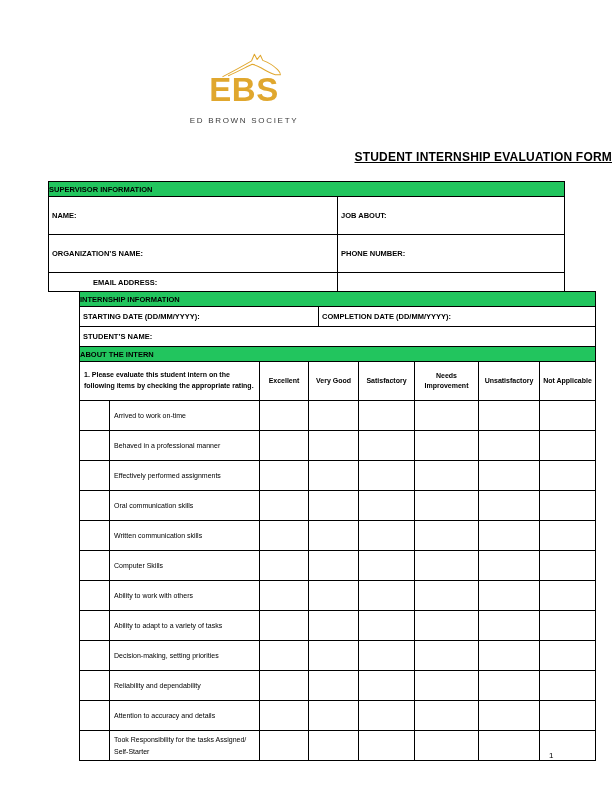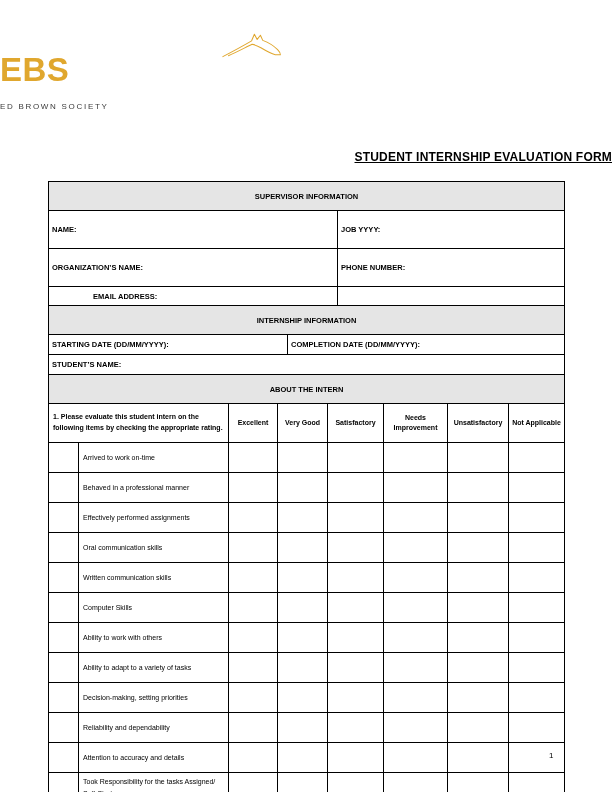--- a/index.html
+++ b/index.html
@@ -6,47 +6,47 @@
   html, body { background: #ffffff; }
   body {
     width: 612px; height: 792px;
     position: relative;
     font-family: "Liberation Sans", sans-serif;
     color: #000;
     overflow: hidden;
   }
 
   
-  .logo-block { position: absolute; top: 32px; left: 0; width: 488px; text-align: left; }
+  .logo-block { position: absolute; top: 52px; left: 0; width: 488px; text-align: center; }
   .horse-wrap { display: block; margin: 0 auto -5px; transform: translateX(9px); width: 62px; height: 26px; }
   .ebs-text {
     font-size: 33px; font-weight: 700; line-height: 1;
     color: #E0A72E; letter-spacing: 0.5px;
   }
   .org-text {
-    margin-top: 16px; font-size: 8px; letter-spacing: 1.7px;
+    margin-top: 10px; font-size: 8px; letter-spacing: 1.7px;
     color: #3A3A3A; font-weight: 400;
   }
 
   
   .page-title {
     position: absolute; top: 150px; left: 0; width: 612px;
     text-align: right; font-size: 12px; font-weight: 700;
     text-decoration: underline; letter-spacing: 0.2px;
   }
 
   
   .form { position: absolute; left: 48px; top: 181px; width: 516px; }
   table { border-collapse: collapse; table-layout: fixed; width: 516px; }
-  .t2, .t3 { margin-top: -1px; }
+  .t2, .t3 { margin-top: -1px; margin-left: 31px; }
   td { border: 1px solid #000; padding: 0; overflow: hidden; }
 
   .sec-hdr-cell {
-    background: #e5e5e5; height: 29px;
-    text-align: center; vertical-align: middle;
+    background: #22c55e; height: 15px;
+    text-align: left; vertical-align: middle;
     font-size: 7.5px; font-weight: 700;
   }
   .info-cell {
     height: 38px; font-size: 7.5px; font-weight: 700;
     padding-left: 3px; vertical-align: middle;
   }
   .t1 .r3 .info-cell { height: 19px; padding-left: 44px; }
   .t2 .info-cell { height: 20px; }
 
   .q-cell {
@@ -90,21 +90,21 @@
     <colgroup>
         <col style="width:289px">
         <col style="width:227px">
       </colgroup>
     <tbody>
         <tr>
       <td colspan="2" class="sec-hdr-cell">SUPERVISOR INFORMATION</td>
     </tr>
     <tr>
       <td class="info-cell">NAME:</td>
-      <td class="info-cell">JOB YYYY:</td>
+      <td class="info-cell">JOB ABOUT:</td>
     </tr>
     <tr>
       <td class="info-cell">ORGANIZATION’S NAME:</td>
       <td class="info-cell">PHONE NUMBER:</td>
     </tr>
     <tr class="r3">
       <td class="info-cell">EMAIL ADDRESS:</td>
       <td class="info-cell"></td>
     </tr>
   </tbody>

